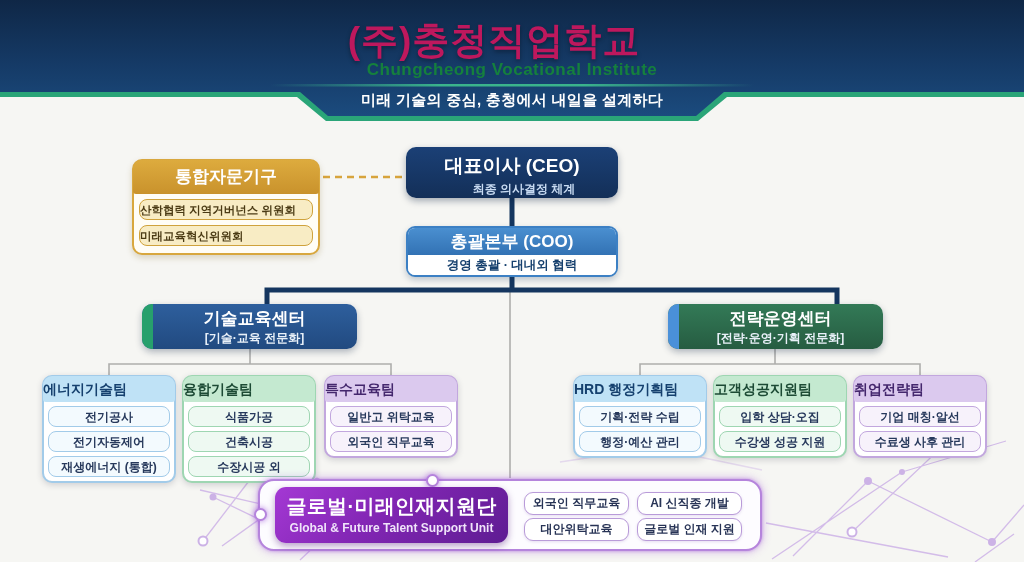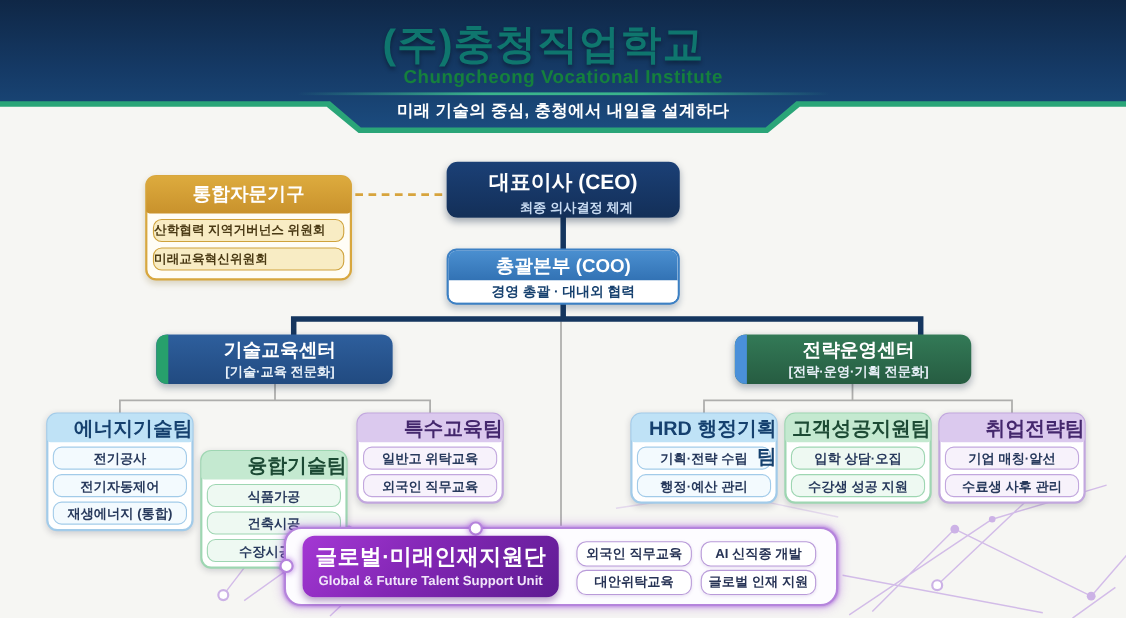--- a/index.html
+++ b/index.html
@@ -2,21 +2,21 @@
 <html><head>
 <meta charset="utf-8">
 <style>
   html,body{margin:0;padding:0;}
   body{background:#e8e8e6;font-family:"Liberation Sans","DejaVu Sans",sans-serif;}
   .stage{position:relative;width:1024px;height:562px;overflow:hidden;background:#f6f6f3;margin:0 auto;}
   .abs{position:absolute;left:0;top:0;}
   .box{position:absolute;box-sizing:border-box;}
 
   
-  .hd-title{position:absolute;left:0;top:16px;width:988px;text-align:center;color:#0f766e;
+  .hd-title{position:absolute;left:0;top:16px;width:988px;text-align:center;color:#be185d;
             font-size:37px;font-weight:bold;letter-spacing:1px;text-shadow:0 2px 4px rgba(0,0,0,.35);}
   .hd-sub{position:absolute;left:0;top:60px;width:1024px;text-align:center;color:#15803d;
           font-size:17px;font-weight:bold;letter-spacing:.5px;}
   .hd-banner{position:absolute;left:0;top:91px;width:1024px;text-align:center;color:#ffffff;
              font-size:15px;font-weight:bold;letter-spacing:.3px;}
 
   
   .ceo{left:406px;top:147px;width:212px;height:51px;background:linear-gradient(180deg,#1b4076,#132f58);
        border-radius:10px;box-shadow:0 3px 7px rgba(10,30,60,.35);color:#fff;padding-top:6px;}
   .ceo-t{font-size:19px;font-weight:bold;text-align:center;}
@@ -45,21 +45,21 @@
   .cb-s{font-size:12px;font-weight:bold;text-align:center;margin-top:0px;padding-left:10px;color:#e8f0f8;}
   .cb-left{left:142px;background:linear-gradient(180deg,#2e5f9d,#214a80);}
   .cb-left .strip{background:#27a06c;}
   .cb-right{left:668px;background:linear-gradient(180deg,#337a57,#265c41);}
   .cb-right .strip{background:#4a90d9;}
 
   
   .team{top:375px;width:134px;background:#ffffff;border-radius:10px;box-shadow:0 2px 6px rgba(40,40,60,.18);
         border:2px solid var(--bd);padding:0 4px 4px 4px;}
   .team-hd{margin:-1px -5px 0 -5px;height:26px;line-height:26px;border-radius:9px 9px 3px 3px;
-           background:var(--hd);color:var(--tx);font-size:18px;font-weight:bold;text-align:right;}
+           background:var(--hd);color:var(--tx);font-size:14px;font-weight:bold;text-align:left;}
   .team-it{margin-top:4px;height:21px;line-height:20px;border:1.5px solid var(--bd);border-radius:8px;
            background:var(--ibg);color:#27395c;font-size:12px;font-weight:bold;text-align:center;box-sizing:border-box;}
   .t-blue  {--bd:#a2cbe9;--hd:#bfe2f6;--ibg:#f3fafe;--tx:#15406e;}
   .t-green {--bd:#9ed6b2;--hd:#c4e9d0;--ibg:#eef9f2;--tx:#1c4a34;}
   .t-purple{--bd:#c2a7de;--hd:#dbc9ee;--ibg:#f7f2fb;--tx:#44276d;}
 
   
   .glob{left:258px;top:479px;width:504px;height:72px;background:#fdfcff;border:2.5px solid #b584dc;
         border-radius:16px;box-shadow:0 0 10px rgba(158,80,215,.45),0 0 3px rgba(158,80,215,.5);}
   .gnode{position:absolute;width:9px;height:9px;border-radius:50%;background:#fff;border:2.5px solid #b584dc;
@@ -153,21 +153,21 @@
     <div class="cb-t">전략운영센터</div>
     <div class="cb-s">[전략·운영·기획 전문화]</div>
   </div>
 
   <div class="box team t-blue" style="left:42px;">
     <div class="team-hd">에너지기술팀</div>
     <div class="team-it">전기공사</div>
     <div class="team-it">전기자동제어</div>
     <div class="team-it">재생에너지 (통합)</div>
   </div>
-  <div class="box team t-green" style="left:182px;margin-top:34px;">
+  <div class="box team t-green" style="left:182px;">
     <div class="team-hd">융합기술팀</div>
     <div class="team-it">식품가공</div>
     <div class="team-it">건축시공</div>
     <div class="team-it">수장시공 외</div>
   </div>
   <div class="box team t-purple" style="left:324px;">
     <div class="team-hd">특수교육팀</div>
     <div class="team-it">일반고 위탁교육</div>
     <div class="team-it">외국인 직무교육</div>
   </div>

